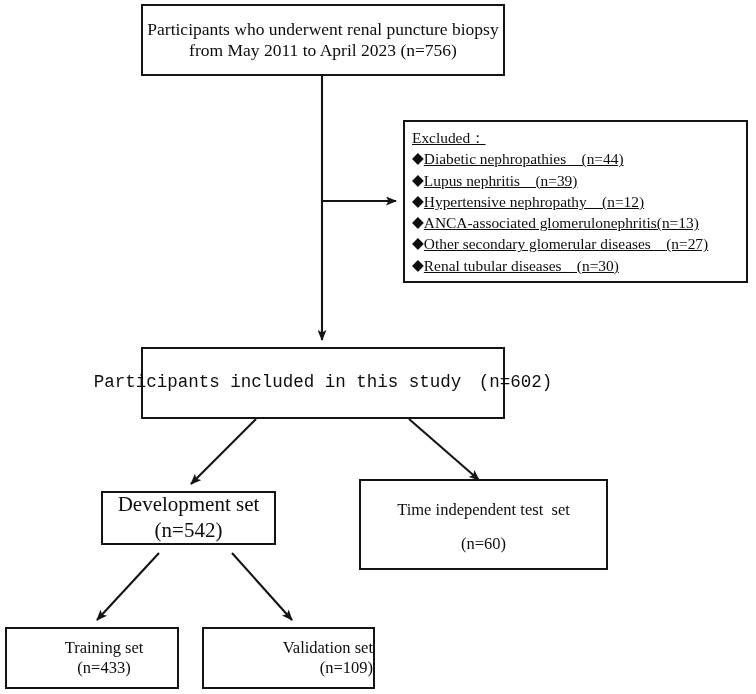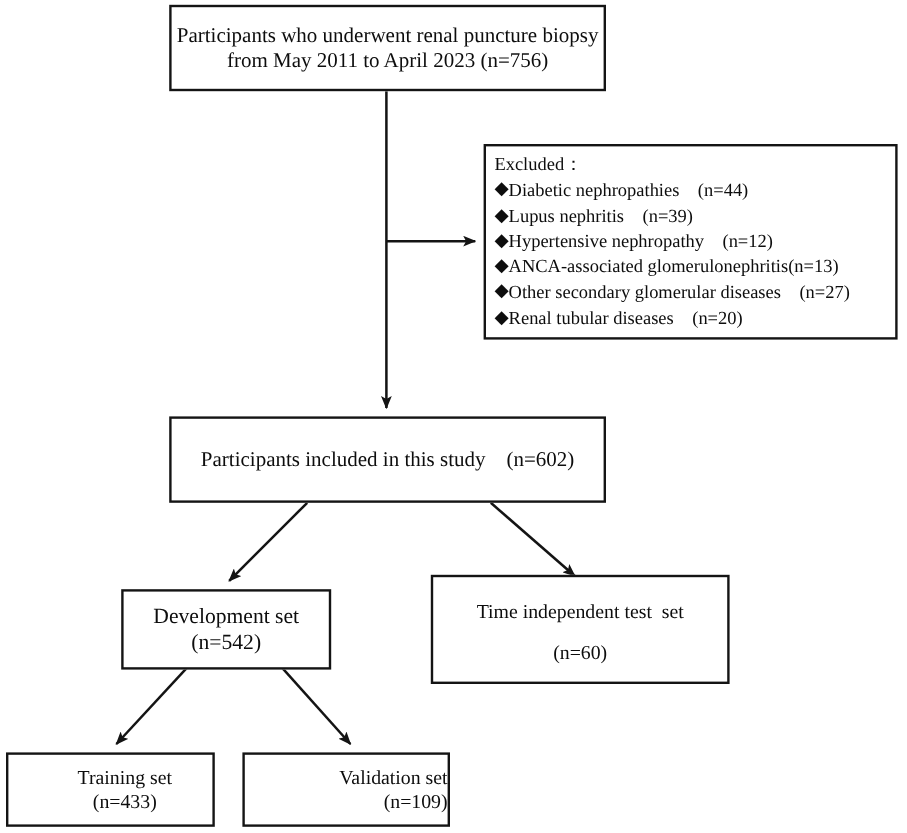--- a/index.html
+++ b/index.html
@@ -46,28 +46,29 @@
   }
   #node-excluded {
     left: 403px; top: 120px; width: 345px; height: 163px;
     align-items: flex-start;
     justify-content: center;
     text-align: left;
     padding: 4px 0 4px 7px;
     font-size: 15.4px;
     line-height: 1.38;
   }
-  #node-excluded .line { white-space: nowrap; }
+  #node-excluded .line { white-space: nowrap; text-decoration: underline; }
   #node-included {
     left: 141px; top: 347px; width: 364px; height: 72px;
     font-size: 17.5px;
+    font-family: Liberation Mono, monospace;
   }
   #node-development {
-    left: 101px; top: 491px; width: 175px; height: 67px;
-    font-size: 18px;
+    left: 101px; top: 491px; width: 175px; height: 54px;
+    font-size: 21px;
   }
   #node-testset {
     left: 359px; top: 479px; width: 249px; height: 91px;
     font-size: 16.5px;
     justify-content: space-evenly;
   }
   #node-testset .line:first-child { margin-top: 6px; }
   #node-testset .line:last-child { margin-bottom: 1px; }
   #node-training {
     left: 5px; top: 627px; width: 174px; height: 62px;
@@ -114,21 +115,21 @@
     <span class="line">from May 2011 to April 2023 (n=756)</span>
   </div>
 
   <div class="node" id="node-excluded">
     <span class="line">Excluded：</span>
     <span class="line"><span class="bullet">◆</span><span>Diabetic nephropathies　(n=44)</span></span>
     <span class="line"><span class="bullet">◆</span><span>Lupus nephritis　(n=39)</span></span>
     <span class="line"><span class="bullet">◆</span><span>Hypertensive nephropathy　(n=12)</span></span>
     <span class="line"><span class="bullet">◆</span><span>ANCA-associated glomerulonephritis(n=13)</span></span>
     <span class="line"><span class="bullet">◆</span><span>Other secondary glomerular diseases　(n=27)</span></span>
-    <span class="line"><span class="bullet">◆</span><span>Renal tubular diseases　(n=20)</span></span>
+    <span class="line"><span class="bullet">◆</span><span>Renal tubular diseases　(n=30)</span></span>
   </div>
 
   <div class="node" id="node-included">
     <span class="line">Participants included in this study　(n=602)</span>
   </div>
 
   <div class="node" id="node-development">
     <span class="line">Development set</span>
     <span class="line">(n=542)</span>
   </div>

